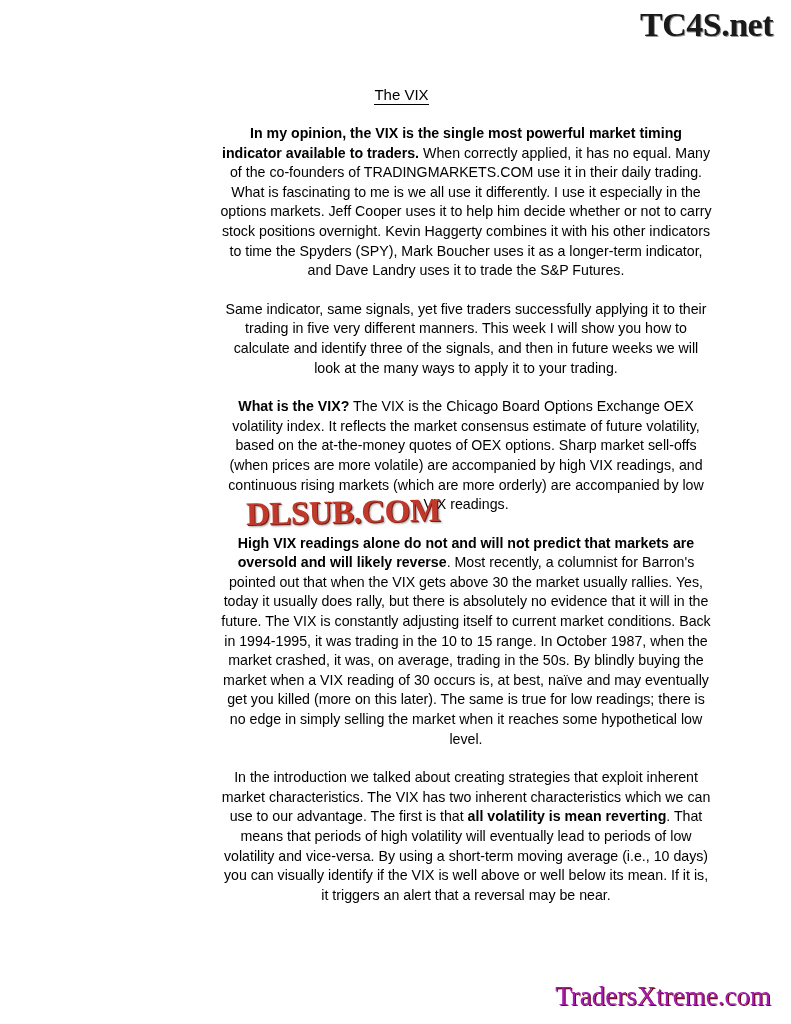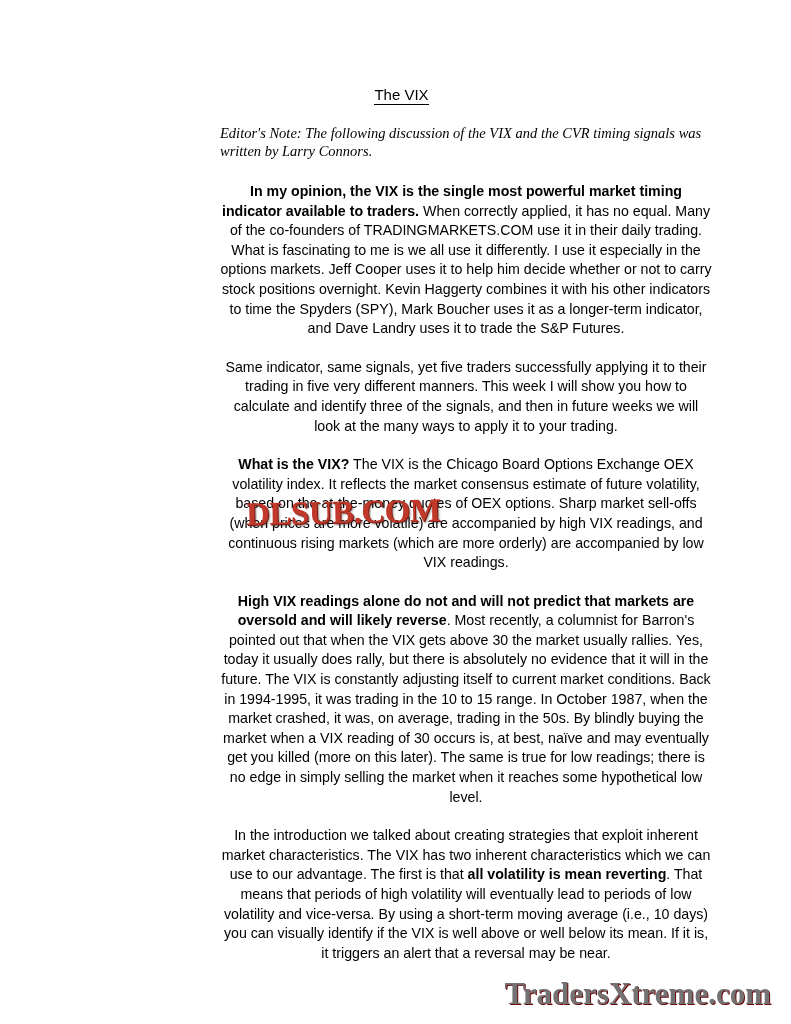--- a/index.html
+++ b/index.html
@@ -34,23 +34,23 @@
     letter-spacing: -0.5px;
     text-shadow: 1px 1px 0 #9a9a9a;
   }
 
   
   .brand-bottom {
     position: absolute;
     bottom: 12px;
     right: 20px;
     font-family: "Liberation Serif", serif;
-    font-size: 31px;
-    font-weight: bold;
-    color: #737373;
+    font-size: 27px;
+    font-weight: normal;
+    color: #a21caf;
     text-shadow: 1px 1px 0 #6d0606;
   }
 
   
   .stamp {
     position: absolute;
     left: 246px;
     top: 494px;
     font-family: "Liberation Serif", serif;
     font-size: 33px;
@@ -104,28 +104,28 @@
   }
   p.para:last-child { margin-bottom: 12px; }
 
   .b { font-weight: bold; }
 </style>
 </head>
 <body>
 
 <div class="page">
 
+  <div class="brand-top">TC4S.net</div>
 
   <div class="doc-title">
     <span>The VIX</span>
   </div>
 
   <div class="content">
 
-    <p class="editors-note">Editor's Note: The following discussion of the VIX and the CVR timing signals was written by Larry Connors.</p>
 
     <p class="para"><span class="b">In my opinion, the VIX is the single most powerful market timing indicator available to traders.</span><span> When correctly applied, it has no equal. Many of the co-founders of TRADINGMARKETS.COM use it in their daily trading. What is fascinating to me is we all use it differently. I use it especially in the options markets. Jeff Cooper uses it to help him decide whether or not to carry stock positions overnight. Kevin Haggerty combines it with his other indicators to time the Spyders (SPY), Mark Boucher uses it as a longer-term indicator, and Dave Landry uses it to trade the S&amp;P Futures.</span></p>
 
     <p class="para"><span>Same indicator, same signals, yet five traders successfully applying it to their trading in five very different manners. This week I will show you how to calculate and identify three of the signals, and then in future weeks we will look at the many ways to apply it to your trading.</span></p>
 
     <p class="para"><span class="b">What is the VIX?</span><span> The VIX is the Chicago Board Options Exchange OEX volatility index. It reflects the market consensus estimate of future volatility, based on the at-the-money quotes of OEX options. Sharp market sell-offs (when prices are more volatile) are accompanied by high VIX readings, and continuous rising markets (which are more orderly) are accompanied by low VIX readings.</span></p>
 
     <p class="para"><span class="b">High VIX readings alone do not and will not predict that markets are oversold and will likely reverse</span><span>. Most recently, a columnist for Barron's pointed out that when the VIX gets above 30 the market usually rallies. Yes, today it usually does rally, but there is absolutely no evidence that it will in the future. The VIX is constantly adjusting itself to current market conditions. Back in 1994-1995, it was trading in the 10 to 15 range. In October 1987, when the market crashed, it was, on average, trading in the 50s. By blindly buying the market when a VIX reading of 30 occurs is, at best, naïve and may eventually get you killed (more on this later). The same is true for low readings; there is no edge in simply selling the market when it reaches some hypothetical low level.</span></p>
 
     <p class="para"><span>In the introduction we talked about creating strategies that exploit inherent market characteristics. The VIX has two inherent characteristics which we can use to our advantage. The first is that </span><span class="b">all volatility is mean reverting</span><span>. That means that periods of high volatility will eventually lead to periods of low volatility and vice-versa. By using a short-term moving average (i.e., 10 days) you can visually identify if the VIX is well above or well below its mean. If it is, it triggers an alert that a reversal may be near.</span></p>

